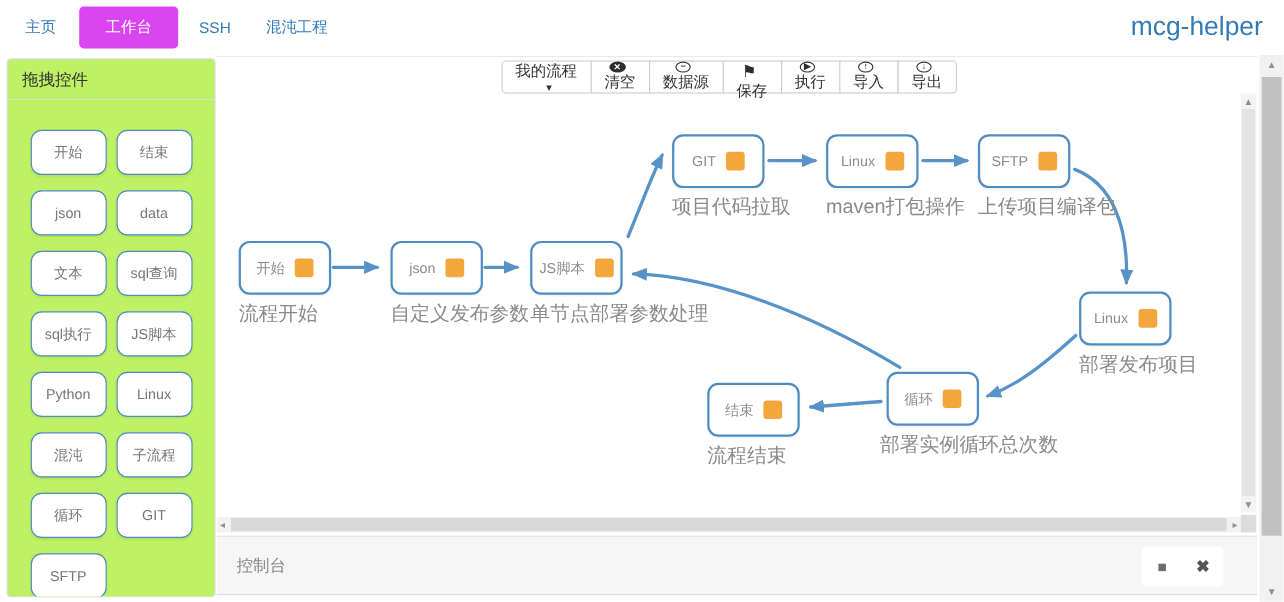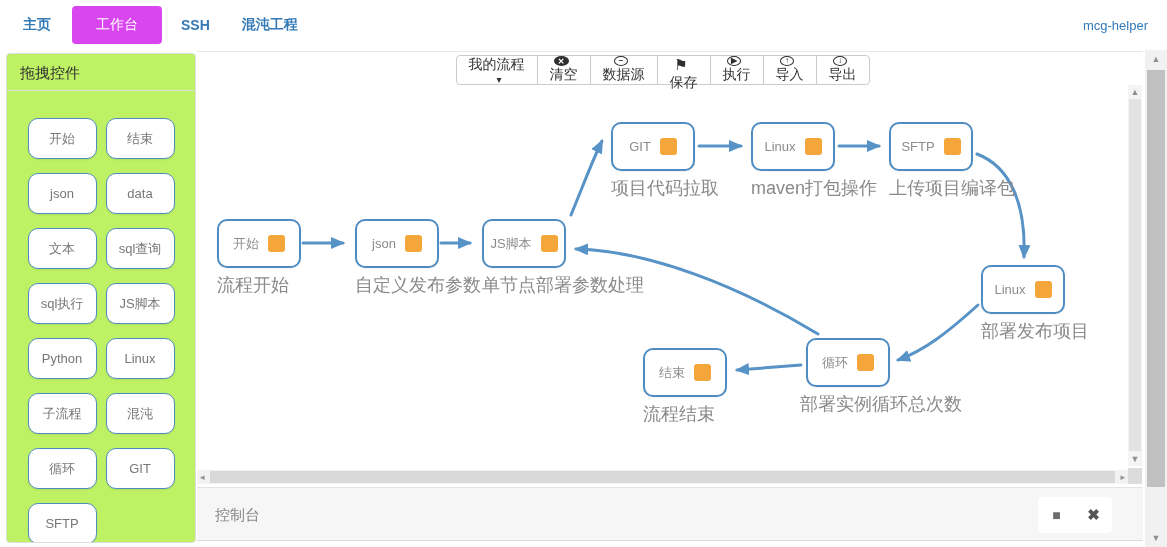--- a/index.html
+++ b/index.html
@@ -3,25 +3,25 @@
 <meta charset="utf-8">
 <style>
   * { margin:0; padding:0; box-sizing:border-box; }
   html,body { width:1167px; height:547px; background:#fff; overflow:hidden;
               font-family:"Liberation Sans", sans-serif; }
 
   
   .nav { position:absolute; left:0; top:0; width:1167px; height:50px;
          background:#fff; display:flex; align-items:center; padding:0 19px; }
   .nav-link { color:#337ab7; font-size:14px; text-decoration:none; cursor:pointer;
-              margin-right:17px; padding:2px 4px;font-weight:bold; }
+              margin-right:17px; padding:2px 4px; }
   .nav-link.chaos { margin-left:7px; }
   .nav-active { background:#d946ef; color:#fff; font-size:14px; border-radius:4px;
                 padding:10px 24px; margin-right:15px; cursor:pointer; }
-  .brand { margin-left:auto; color:#337ab7; font-size:13px; }
+  .brand { margin-left:auto; color:#337ab7; font-size:24px; }
 
   
   .palette { position:absolute; left:6px; top:53px; width:190px; height:490px;
              background:#bef264; border:1px solid #ddd; border-radius:4px; overflow:hidden; }
   .palette-header { height:37px; line-height:37px; padding-left:13px; font-size:15px;
                     color:#333; border-bottom:1px solid #ddd; }
   .palette-grid { display:grid; grid-template-columns:69px 69px; column-gap:9px;
                   row-gap:14px; justify-content:center; margin-top:27px; }
   .palette-btn { height:41px; background:#fff; border:1px solid #4e8cc2; border-radius:10px;
                  color:#777; font-size:13px; display:flex; align-items:center; justify-content:center;
@@ -103,22 +103,22 @@
     <div class="palette-btn">开始</div>
     <div class="palette-btn">结束</div>
     <div class="palette-btn">json</div>
     <div class="palette-btn">data</div>
     <div class="palette-btn">文本</div>
     <div class="palette-btn">sql查询</div>
     <div class="palette-btn">sql执行</div>
     <div class="palette-btn">JS脚本</div>
     <div class="palette-btn">Python</div>
     <div class="palette-btn">Linux</div>
+    <div class="palette-btn">混沌</div>
     <div class="palette-btn">子流程</div>
-    <div class="palette-btn">混沌</div>
     <div class="palette-btn">循环</div>
     <div class="palette-btn">GIT</div>
     <div class="palette-btn">SFTP</div>
   </div>
 </div>
 
 <div class="canvas"></div>
 
 <div class="toolbar">
   <div class="tb-btn">

